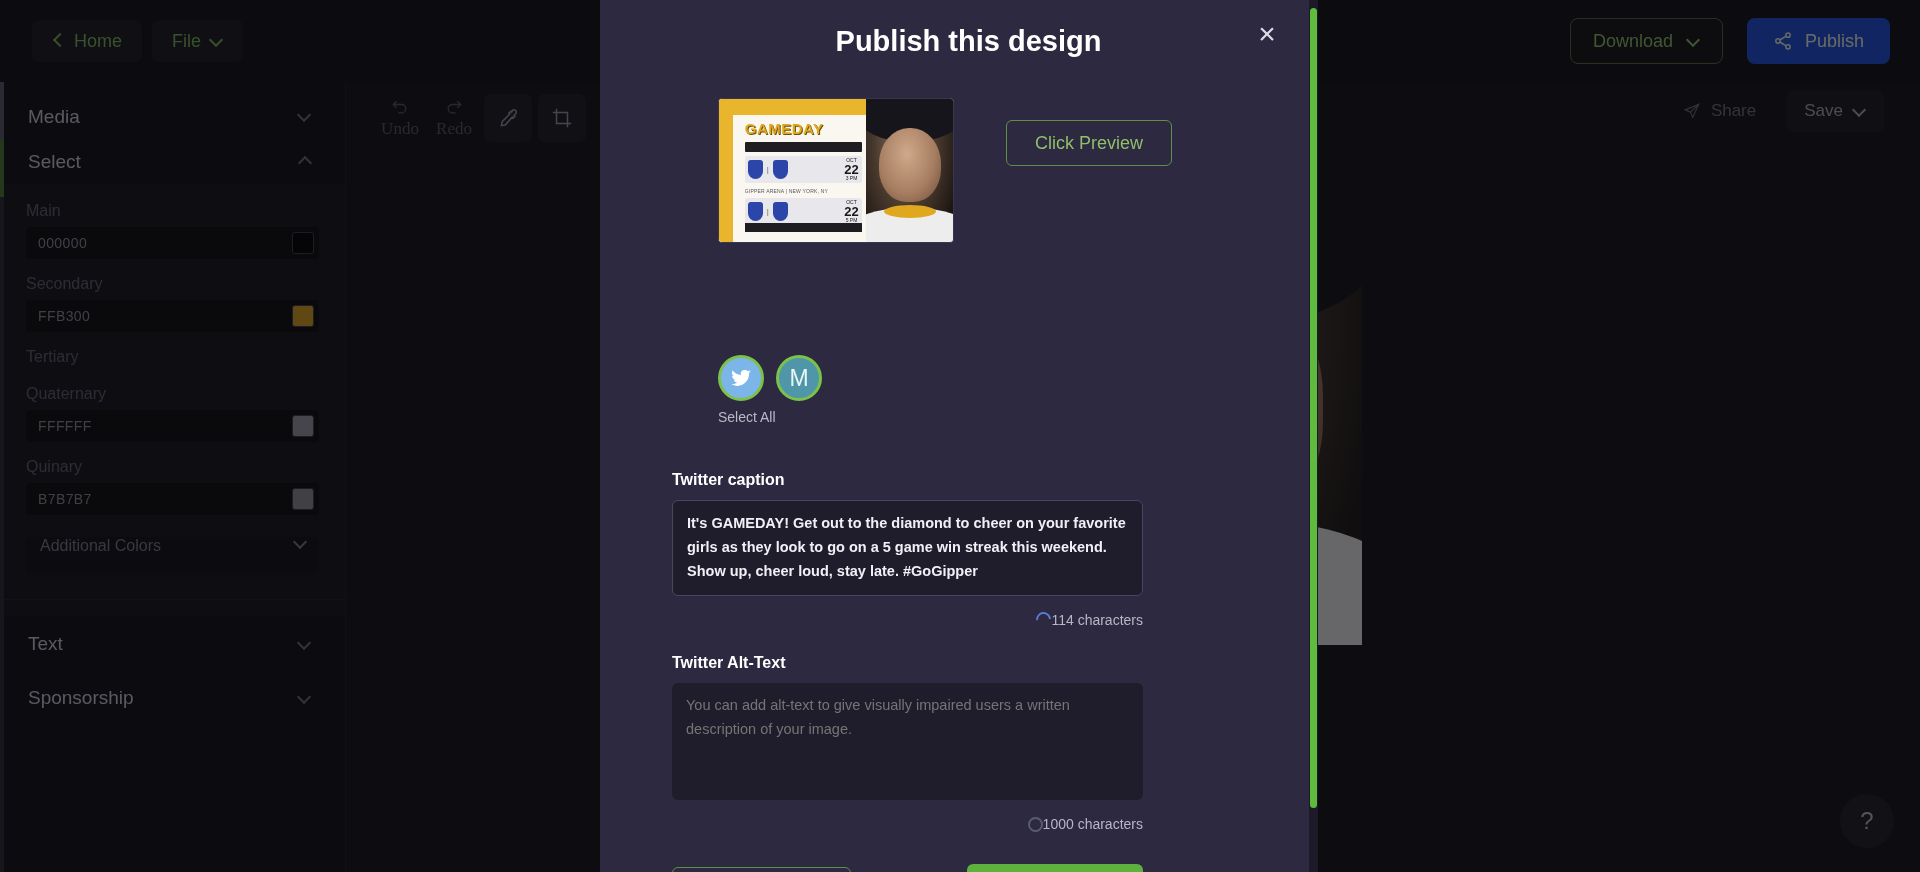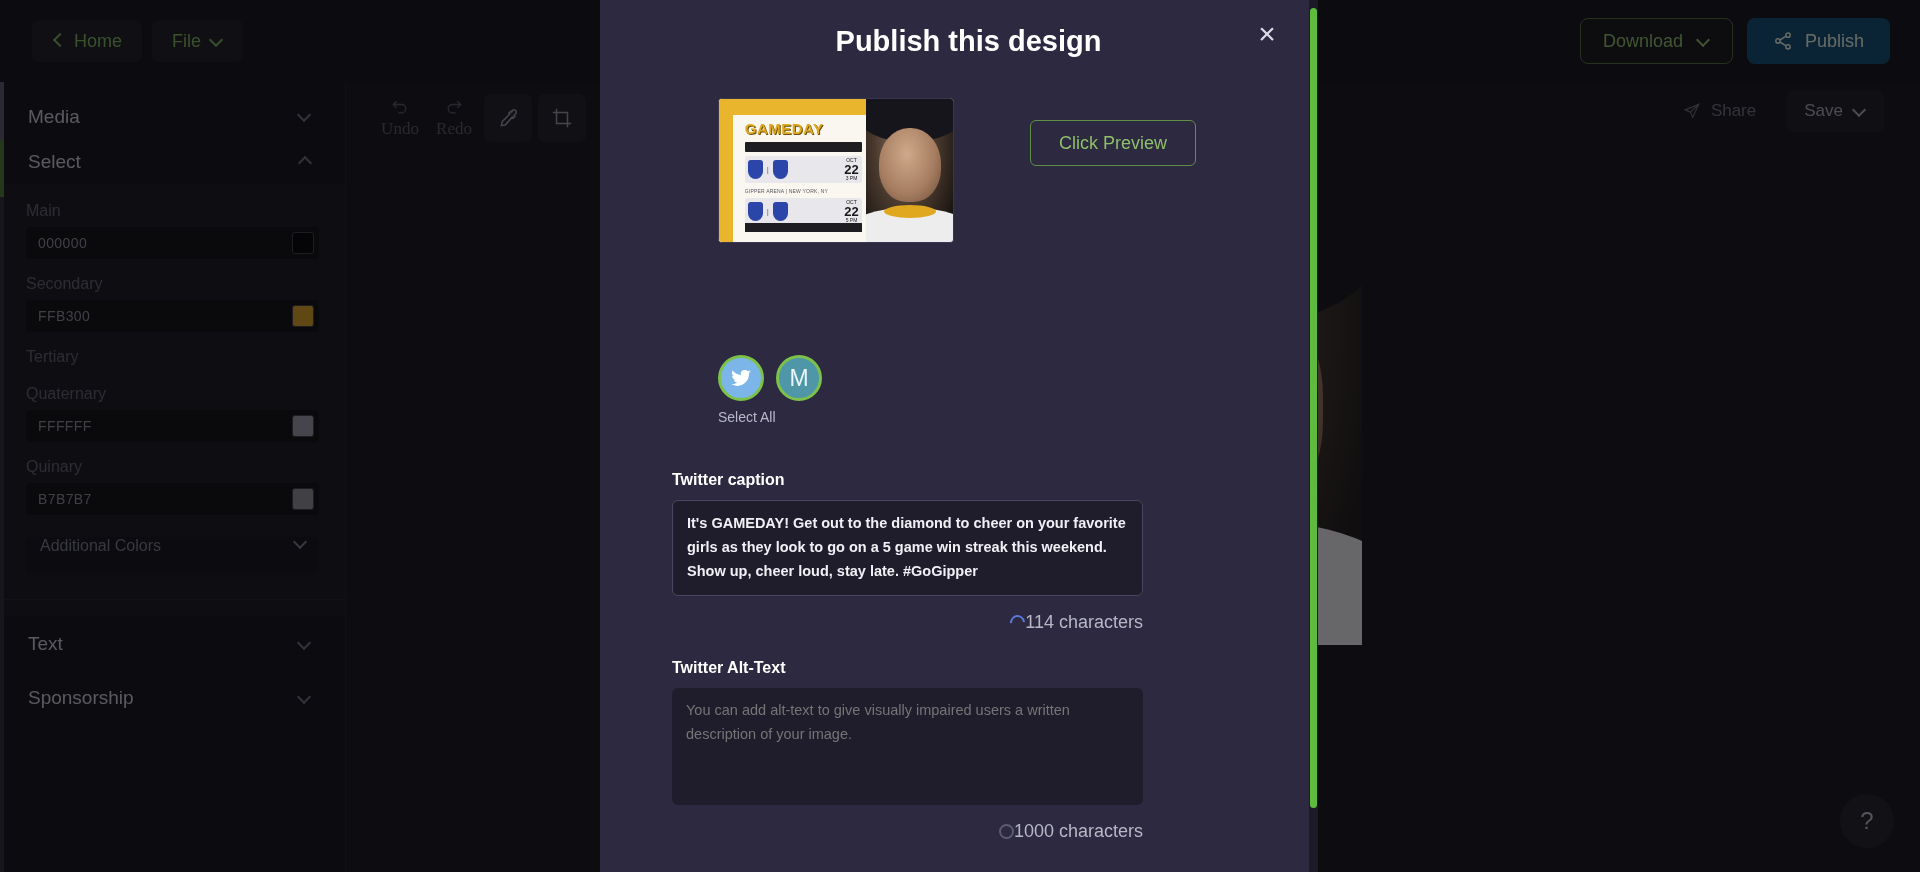--- a/index.html
+++ b/index.html
@@ -27,31 +27,31 @@
   .chev { width: 13px; height: 13px; display: inline-block; position: relative; }
   .chev::after {
     content: ""; position: absolute; left: 1px; top: 0px;
     width: 8px; height: 8px;
     border-right: 2px solid currentColor; border-bottom: 2px solid currentColor;
     transform: rotate(45deg);
   }
   .chev-left::after {
     transform: rotate(135deg); left: 3px;
   }
-  .tb-right { margin-left: auto; display: flex; align-items: center; gap: 14px; padding-right: 30px; }
+  .tb-right { margin-left: auto; display: flex; align-items: center; gap: 24px; padding-right: 30px; }
   .btn-outline-green {
     display: flex; align-items: center; gap: 14px;
     height: 46px; padding: 0 22px; border-radius: 8px;
     background: #131316; border: 1px solid #4f6b3a; color: #8fbf6a;
     font-size: 18px; cursor: pointer;
   }
   .btn-green {
     display: flex; align-items: center; gap: 12px;
     height: 46px; padding: 0 26px; border-radius: 8px;
-    background: #0c4a6e; border: none; color: #e8f3e0;
+    background: #1d4ed8; border: none; color: #e8f3e0;
     font-size: 18px; cursor: pointer;
   }
 
   
   .sidebar {
     position: absolute; top: 82px; left: 0; width: 346px; height: 790px;
     background: #121216;
     border-right: 1px solid #1d1d23;
   }
   .side-accent {
@@ -155,21 +155,21 @@
   }
   .modal-close {
     position: absolute; right: 34px; top: 18px; width: 34px; height: 34px;
     color: #ddddea; font-size: 30px; line-height: 32px; text-align: center; cursor: pointer;
   }
   .modal-title {
     text-align: center; color: #ffffff; font-size: 29px; font-weight: bold;
     padding-top: 25px;
     margin-left: 19px;
   }
-  .preview-row { display: flex; align-items: flex-start; padding: 40px 0 0 118px; gap: 76px; }
+  .preview-row { display: flex; align-items: flex-start; padding: 40px 0 0 118px; gap: 52px; }
   .thumb {
     width: 236px; height: 145px; border-radius: 4px; overflow: hidden; position: relative;
     background: #f6f3ee; border: 1px solid #3a3650;
   }
   .thumb-left {
     position: absolute; left: 0; top: 0; width: 64%; height: 100%;
     background: #faf7f1;
   }
   .thumb-band-top {
     position: absolute; left: 0; top: 0; width: 100%; height: 11%;
@@ -249,21 +249,21 @@
     background: #1f1d2c; border: 1px solid #4a4660;
     color: #f0f0f6; font-size: 14.5px; font-weight: bold; line-height: 1.65;
     padding: 11px 14px; font-family: "Liberation Sans", sans-serif; resize: none;
     overflow: hidden;
   }
   .ta.alt {
     min-height: 92px; border: none; color: #b6b6c6; font-weight: normal;
   }
   .counter {
     width: 471px; display: flex; align-items: center; justify-content: flex-end;
-    margin-top: 12px; color: #b7b7c6; font-size: 18px;
+    margin-top: 12px; color: #b7b7c6; font-size: 14px;
   }
   .ring { width: 15px; height: 15px; border-radius: 50%; border: 2px solid #5b5b72; }
   .ring.active { border-color: #5b79d6; border-right-color: transparent; border-bottom-color: transparent; transform: rotate(40deg); }
   .form-gap { height: 26px; }
   .modal-actions {
     display: flex; align-items: center; gap: 0; padding: 32px 72px 0 72px;
     width: 615px; justify-content: space-between;
   }
   .btn-schedule {
     height: 46px; padding: 0 22px; border-radius: 6px;

